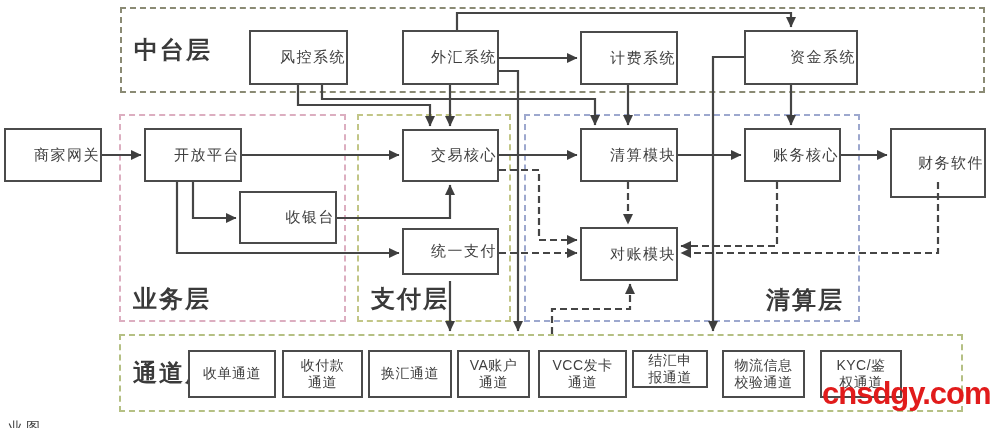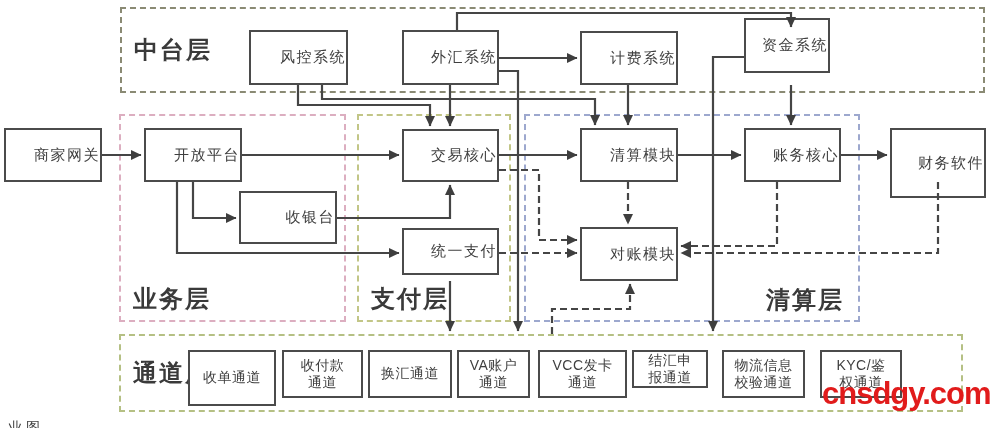--- a/index.html
+++ b/index.html
@@ -79,30 +79,30 @@
     <div class="layer lp-bottom-right" style="left: 524px; top: 114px; width: 336px; height: 208px; border-color: rgb(157, 168, 206);">
       <span class="layer-label">清算层</span>
     </div>
     <div class="layer lp-left-center" style="left: 119px; top: 334px; width: 844px; height: 78px; border-color: rgb(181, 192, 132);">
       <span class="layer-label">通道层</span>
     </div>
     <div class="node node-main" style="left: 4px; top: 128px; width: 98px; height: 54px;"><span>商家网关</span></div>
     <div class="node node-main" style="left: 249px; top: 30px; width: 99px; height: 55px;"><span>风控系统</span></div>
     <div class="node node-main" style="left: 402px; top: 30px; width: 97px; height: 55px;"><span>外汇系统</span></div>
     <div class="node node-main" style="left: 580px; top: 31px; width: 98px; height: 54px;"><span>计费系统</span></div>
-    <div class="node node-main" style="left: 744px; top: 18px; width: 86px; height: 55px;"><span>资金系统</span></div>
+    <div class="node node-main" style="left: 744px; top: 30px; width: 114px; height: 55px;"><span>资金系统</span></div>
     <div class="node node-main" style="left: 144px; top: 128px; width: 98px; height: 54px;"><span>开放平台</span></div>
     <div class="node node-main" style="left: 239px; top: 191px; width: 98px; height: 53px;"><span>收银台</span></div>
     <div class="node node-main" style="left: 402px; top: 129px; width: 97px; height: 53px;"><span>交易核心</span></div>
     <div class="node node-main" style="left: 402px; top: 228px; width: 97px; height: 47px;"><span>统一支付</span></div>
     <div class="node node-main" style="left: 580px; top: 128px; width: 98px; height: 54px;"><span>清算模块</span></div>
     <div class="node node-main" style="left: 580px; top: 227px; width: 98px; height: 54px;"><span>对账模块</span></div>
     <div class="node node-main" style="left: 744px; top: 128px; width: 97px; height: 54px;"><span>账务核心</span></div>
     <div class="node node-main" style="left: 890px; top: 128px; width: 96px; height: 70px;"><span>财务软件</span></div>
-    <div class="node node-channel" style="left: 188px; top: 350px; width: 88px; height: 56px;"><span>收单通道</span></div>
+    <div class="node node-channel" style="left: 188px; top: 350px; width: 88px; height: 48px;"><span>收单通道</span></div>
     <div class="node node-channel" style="left: 282px; top: 350px; width: 81px; height: 48px;"><span>收付款
 通道</span></div>
     <div class="node node-channel" style="left: 368px; top: 350px; width: 84px; height: 48px;"><span>换汇通道</span></div>
     <div class="node node-channel" style="left: 457px; top: 350px; width: 73px; height: 48px;"><span>VA账户
 通道</span></div>
     <div class="node node-channel" style="left: 538px; top: 350px; width: 89px; height: 48px;"><span>VCC发卡
 通道</span></div>
     <div class="node node-channel" style="left: 632px; top: 350px; width: 76px; height: 38px;"><span>结汇申
 报通道</span></div>
     <div class="node node-channel" style="left: 722px; top: 350px; width: 83px; height: 48px;"><span>物流信息

